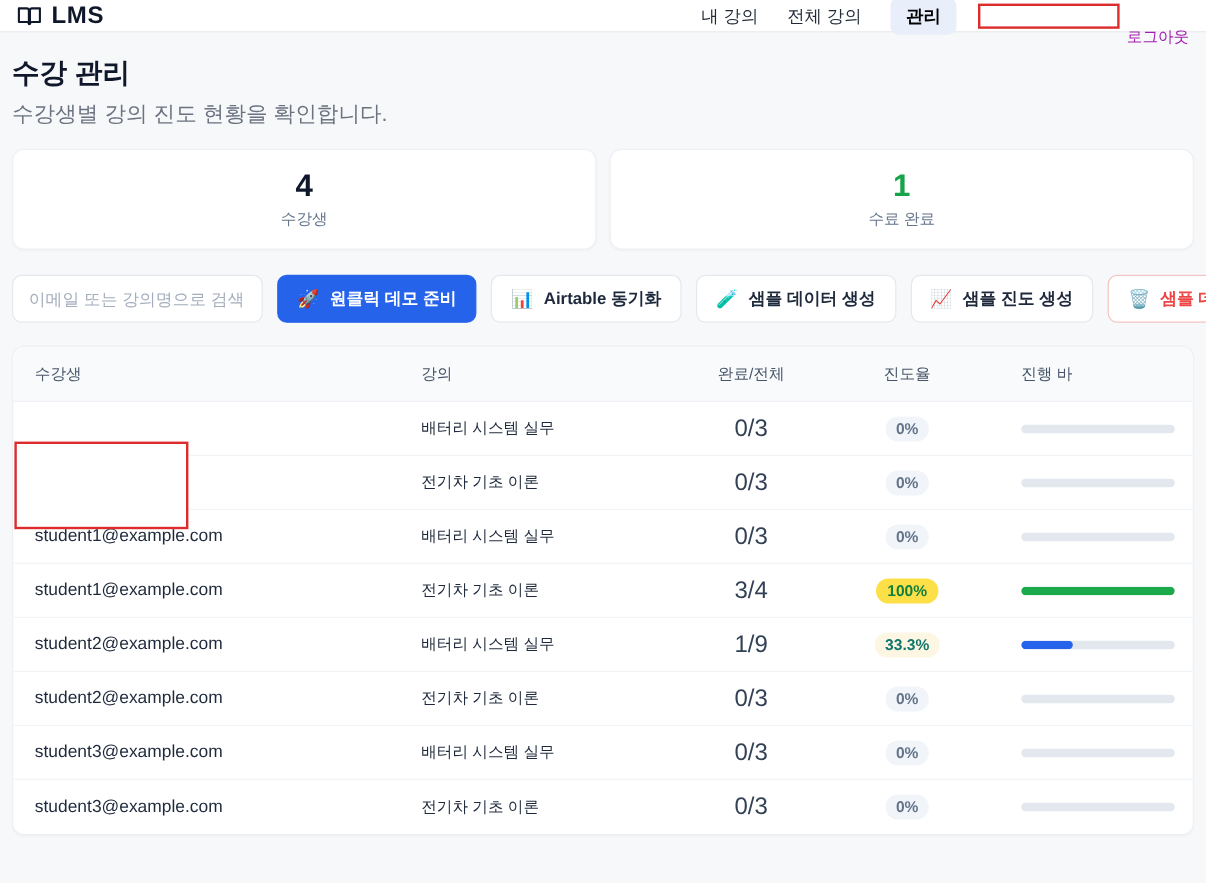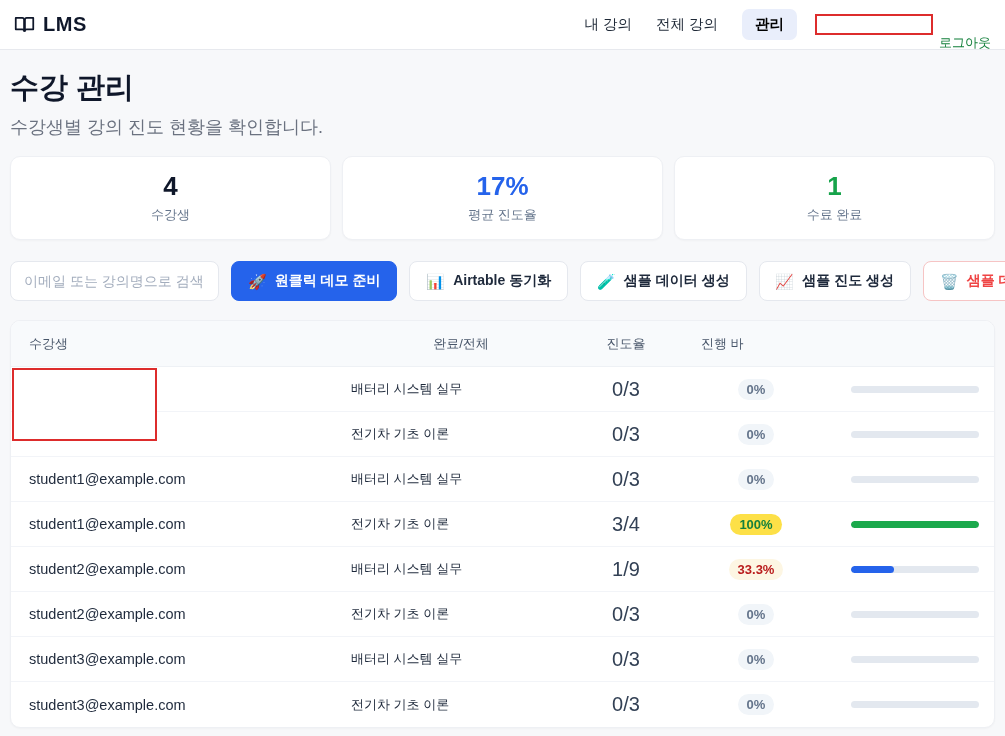--- a/index.html
+++ b/index.html
@@ -6,41 +6,41 @@
   html,body { width:1005px; height:736px; }
   body {
     font-family: "Liberation Sans", "DejaVu Sans", sans-serif;
     background:#f7f8fa;
     color:#1e293b;
     overflow:hidden;
     position:relative;
   }
   
   .navbar {
-    height:50px; background:#ffffff; border-bottom:1px solid #e7e9ee;
+    height:27px; background:#ffffff; border-bottom:1px solid #e7e9ee;
     display:flex; align-items:center; justify-content:space-between;
     padding:0 14px;
   }
   .brand { display:flex; align-items:center; gap:8px; cursor:pointer; }
   .brand svg { width:21px; height:21px; }
   .brand-name { font-size:20px; font-weight:700; color:#0f172a; letter-spacing:.5px; }
   .nav-right { display:flex; align-items:center; gap:24px;justify-content:flex-end; }
   .nav-link { font-size:14.5px; color:#1f2937; cursor:pointer; }
   .nav-link.active {
     color:#000000; background:#e9eefb; padding:6px 13px; border-radius:7px; font-weight:600;
   }
   .nav-redaction {
     width:118px; height:21px; background:#ffffff;
     border:2px solid #dd2c2c; margin-left:-6px; margin-right:-18px;
   }
-  .logout { font-size:13px; color:#15803d; cursor:pointer;margin-top:36px; }
+  .logout { font-size:13px; color:#a21caf; cursor:pointer;margin-top:36px; }
 
   
   .main { padding:18px 10px 0; }
-  .page-title { font-size:29px; font-weight:700; color:#0f172a; }
+  .page-title { font-size:23px; font-weight:700; color:#0f172a; }
   .page-subtitle { font-size:18px; color:#6b7280; margin-top:7px; }
 
   
   .stats { display:flex; gap:11px; margin-top:17px; }
   .stat-card {
     flex:1; background:#ffffff; border:1px solid #eef0f4; border-radius:10px;
     height:84px; display:flex; flex-direction:column; align-items:center; justify-content:center;
     box-shadow:0 1px 2px rgba(16,24,40,.03);
   }
   .stat-value { font-size:26px; font-weight:700; line-height:1.1; }
@@ -83,21 +83,21 @@
   .c-percent { text-align:center; }
   .c-bar { padding-left:20px; }
   .th-center { text-align:center; }
   .th-bar { padding-left:20px; }
 
   .pct {
     display:inline-block; font-size:13px; font-weight:700; padding:3px 9px; border-radius:999px;
   }
   .pct.zero     { color:#64748b; background:#f1f5f9; }
   .pct.complete { color:#15803d; background:#fde047; }
-  .pct.partial  { color:#b91c1c; background:#fdf6e3; }
+  .pct.partial  { color:#0f766e; background:#fdf6e3; }
 
   .bar-track {
     width:128px; height:7px; background:#e3e8ef; border-radius:4px; overflow:hidden;
   }
   .bar-fill { height:100%; border-radius:4px; width:0; }
   .bar-fill.complete { background:#1ba94c; }
   .bar-fill.partial  { background:#2563eb; }
   .bar-fill.zero     { background:transparent; }
 
   
@@ -132,24 +132,20 @@
 
   <div class="page-title">수강 관리</div>
   <div class="page-subtitle">수강생별 강의 진도 현황을 확인합니다.</div>
 
   <div class="stats">
     <div class="stat-card">
       <div class="stat-value" style="color:#0f172a">4</div>
       <div class="stat-label">수강생</div>
     </div>
     <div class="stat-card">
-      <div class="stat-value" style="color:#2563eb">17%</div>
-      <div class="stat-label">평균 진도율</div>
-    </div>
-    <div class="stat-card">
       <div class="stat-value" style="color:#16a34a">1</div>
       <div class="stat-label">수료 완료</div>
     </div>
   </div>
 
   <div class="toolbar">
     <input class="search-input" type="text" placeholder="이메일 또는 강의명으로 검색..." style="">
     <button class="btn btn-primary">
       <span class="ico">🚀</span>
       <span>원클릭 데모 준비</span>
@@ -168,20 +164,21 @@
     </button>
     <button class="btn btn-danger">
       <span class="ico">🗑️</span>
       <span>샘플 데이터 초기화</span>
     </button>
   </div>
 
   <div class="table-card">
     <div class="trow thead">
       <span>수강생</span>
+      <span>강의</span>
       <span class="th-center">완료/전체</span>
       <span class="th-center">진도율</span>
       <span class="th-bar">진행 바</span>
     </div>
     <div class="tbody">
   <div class="trow">
     <span class="c-student"></span>
     <span class="c-course">배터리 시스템 실무</span>
     <span class="c-ratio">0/3</span>
     <span class="c-percent"><span class="pct zero">0%</span></span>

